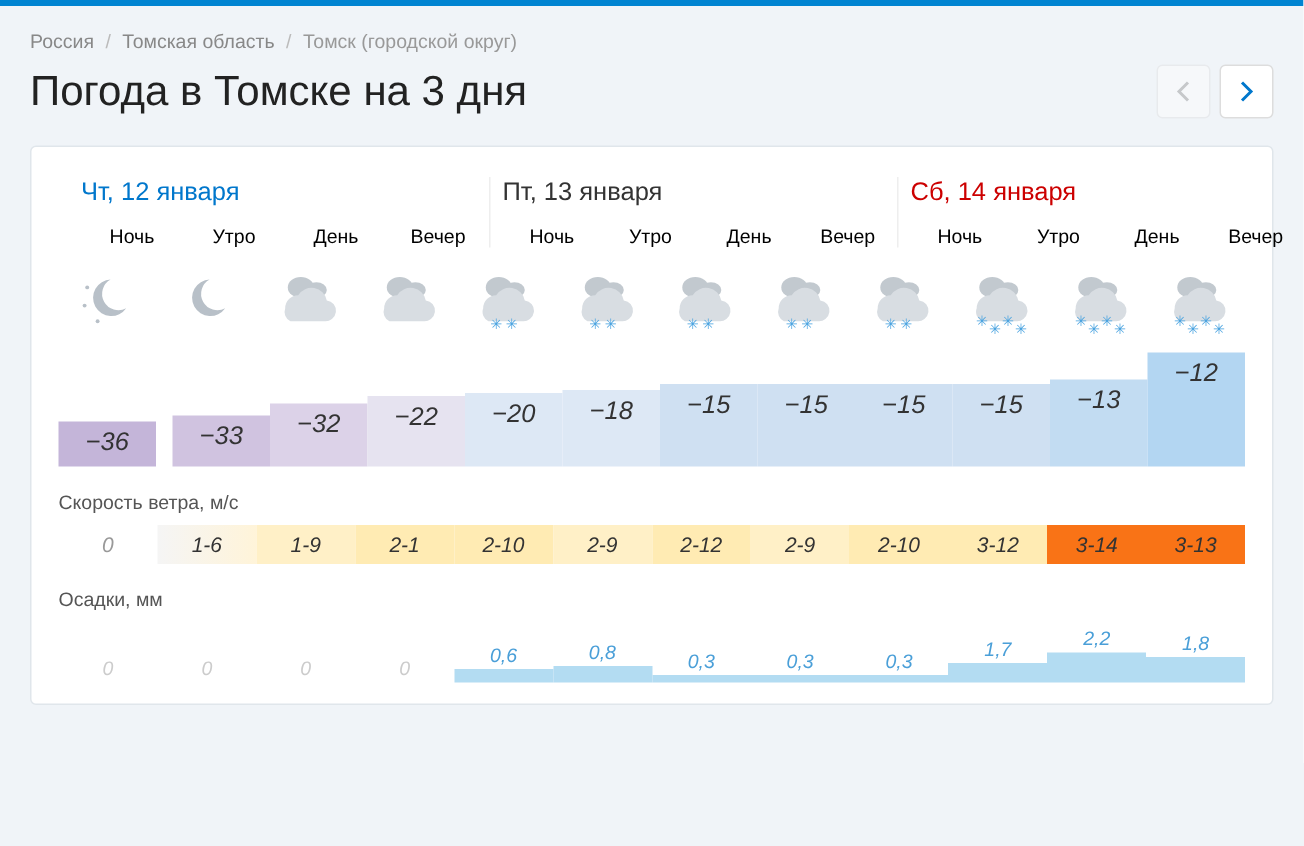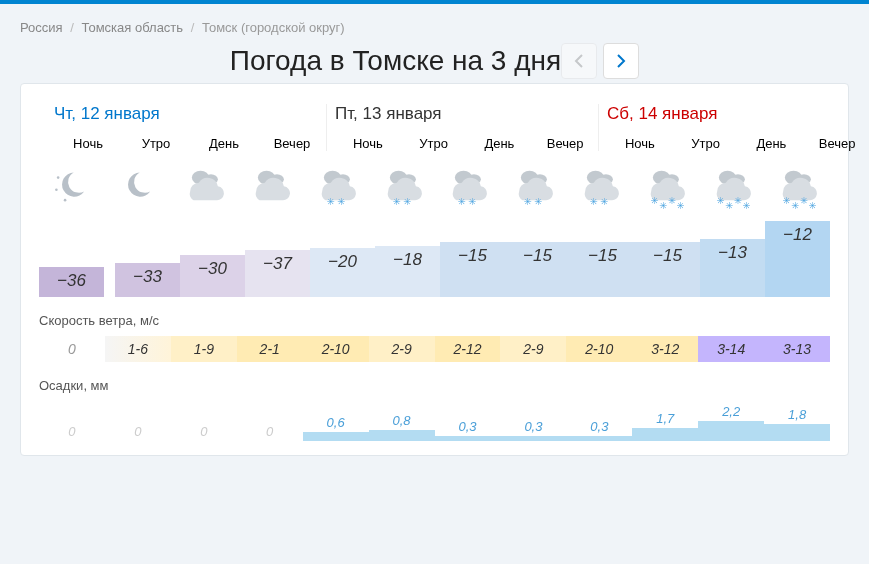--- a/index.html
+++ b/index.html
@@ -13,21 +13,21 @@
   }
   .topbar { height: 4px; background: #0084d1; }
   .page { padding: 16px 20px; }
   .breadcrumb {
     font-size: 13px;
     color: #888;
     margin-bottom: 8px;
   }
   .breadcrumb .sep { margin: 0 4px; color: #bbb; }
   .breadcrumb .last { color: #999; }
-  .title-row { display: flex; justify-content: center; align-items: center; margin-bottom: 4px; }
+  .title-row { display: flex; justify-content: space-between; align-items: center; margin-bottom: 18px; }
   .page-title { font-size: 28px; font-weight: 400; color: #222; }
   .nav-buttons { display: flex; gap: 6px; }
   .nav-btn {
     width: 36px; height: 36px;
     border: 1px solid #ddd;
     border-radius: 4px;
     background: #fff;
     display: flex; align-items: center; justify-content: center;
     cursor: pointer;
   }
@@ -87,21 +87,21 @@
     text-align: center;
     font-size: 14px;
     font-style: italic;
     color: #333;
     padding: 5px 0;
   }
   .w-none { background: #fff; color: #999; }
   .w-grey { background: linear-gradient(to right, #f5f5f5, #fff4d9); }
   .w-yellow1 { background: #fff0c7; }
   .w-yellow2 { background: #ffebb3; }
-  .w-yellow3 { background: #c4b5fd; }
+  .w-yellow3 { background: #f97316; }
   .precip-row { display: flex; align-items: flex-end; height: 40px; margin-top: 4px; }
   .precip-cell { width: 68px; text-align: center; position: relative; height: 40px; }
   .precip-val { font-size: 13px; font-style: italic; position: absolute; left: 0; right: 0; }
   .precip-zero { color: #ccc; bottom: 2px; }
   .precip-nonzero { color: #4a9fd8; }
   .precip-bar {
     position: absolute;
     bottom: 0; left: 0; right: 0;
     background: #b3dcf2;
   }
@@ -274,24 +274,24 @@
       </div>
     <div class="temp-section">
       <div class="temp-row" id="temp-row">
           <div class="temp-cell c-violet-d" style="height: 30px;">
             <div class="temp-val">−36</div>
           </div>
           <div class="temp-cell c-violet" style="height: 34px; margin-left: 11px;">
             <div class="temp-val">−33</div>
           </div>
           <div class="temp-cell c-violet-l" style="height: 42px;">
-            <div class="temp-val">−30</div>
+            <div class="temp-val">−32</div>
           </div>
           <div class="temp-cell c-blue-ll" style="height: 47px;">
-            <div class="temp-val">−37</div>
+            <div class="temp-val">−22</div>
           </div>
           <div class="temp-cell c-blue-l" style="height: 49px;">
             <div class="temp-val">−20</div>
           </div>
           <div class="temp-cell c-blue-l" style="height: 51px;">
             <div class="temp-val">−18</div>
           </div>
           <div class="temp-cell c-blue-m" style="height: 55px;">
             <div class="temp-val">−15</div>
           </div>

